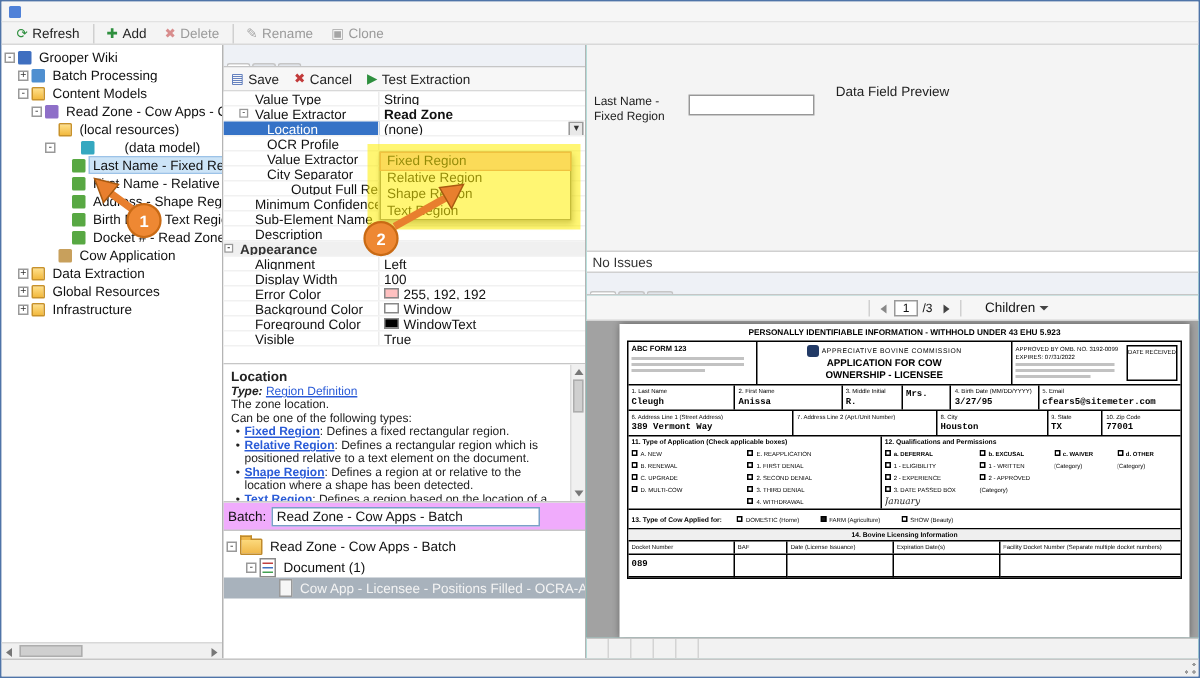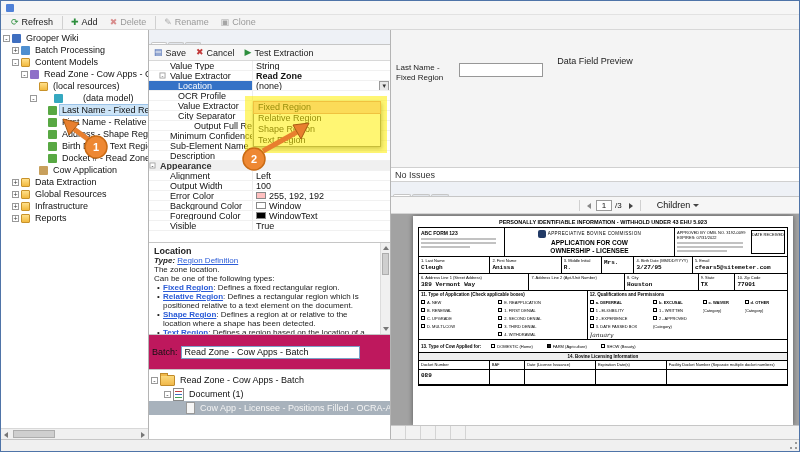--- a/index.html
+++ b/index.html
@@ -68,21 +68,21 @@
 .tname{font-weight:bold;font-style:italic}
 .tval{color:#2a5bd7;text-decoration:underline}
 .hbullet{display:flex}
 .bdot{width:9px;text-align:center;flex:none}
 .bterm{color:#2a5bd7;text-decoration:underline;font-weight:bold}
 .vscroll{position:absolute;top:0;right:0;bottom:0;width:10px;background:#f0f0f0;border-left:1px solid #dcdcdc}
 .vthumb{position:absolute;top:10px;left:1px;width:7px;height:22px;background:#cfcfcf;border:1px solid #adadad}
 .vscroll::before,.vscroll::after{content:"";position:absolute;left:2px;border-style:solid}
 .vscroll::before{top:3px;border-width:0 3px 4px 3px;border-color:transparent transparent #777 transparent}
 .vscroll::after{bottom:3px;border-width:4px 3px 0 3px;border-color:#777 transparent transparent transparent}
-.batchbar{height:35px;display:flex;align-items:center;background:#be185d;border-bottom:1px solid #c6c6c6;padding:0 3px;font-size:9px;gap:3px}
+.batchbar{height:19px;display:flex;align-items:center;background:#f0abfc;border-bottom:1px solid #c6c6c6;padding:0 3px;font-size:9px;gap:3px}
 .batchcombo{flex:1;height:13px;background:#fff;border:1px solid #7aa0c8;display:flex;align-items:center;padding-left:3px;overflow:hidden;white-space:nowrap}
 .bbicon{width:12px;height:12px;display:flex;align-items:center;justify-content:center;font-size:9px;color:#2f66c8;flex:none}
 .batchtree{flex:1;background:#fff;overflow:hidden;padding-top:3px;font-size:9px}
 .brow{height:14px;display:flex;align-items:center;white-space:nowrap}
 .bicon{margin-right:3px;flex:none}
 .ic-folder-big{width:15px;height:11px;background:linear-gradient(#fcd97c,#f0b84a);border:1px solid #c08a2a;border-radius:1px;position:relative}
 .ic-folder-big::before{content:"";position:absolute;top:-3px;left:-1px;width:6px;height:2px;background:#f0b84a;border:1px solid #c08a2a;border-bottom:none}
 .ic-document{width:11px;height:13px;background:#fff;border:1px solid #8a8a8a;position:relative}
 .ic-document::after{content:"";position:absolute;left:1px;top:2px;width:7px;height:1px;background:#c04040;box-shadow:0 3px 0 #4070c0,0 6px 0 #40a050}
 .ic-page{width:9px;height:12px;background:#f6f6f6;border:1px solid #999}
@@ -271,25 +271,20 @@
           <div class="trow" style="padding-left: 11px;">
             <span class="expander">+</span>
             <span class="ticon ic-folder"></span>
             <span class="tlabel">Global Resources</span>
           </div>
           <div class="trow" style="padding-left: 11px;">
             <span class="expander">+</span>
             <span class="ticon ic-folder"></span>
             <span class="tlabel">Infrastructure</span>
           </div>
-          <div class="trow" style="padding-left: 11px;">
-            <span class="expander">+</span>
-            <span class="ticon ic-folder"></span>
-            <span class="tlabel">Reports</span>
-          </div>
         </div>
       <svg class="callout" style="left:55px;top:85px" width="62" height="56" viewBox="0 0 62 56">
         <line x1="18" y1="14" x2="33" y2="25" stroke="#e87f2e" stroke-width="5"></line>
         <polygon points="7,4 23,8 13,20" fill="#e87f2e" stroke="#a85a10" stroke-width="1"></polygon>
         <circle cx="40" cy="32" r="11" fill="#ee8833" stroke="#c96a14" stroke-width="1.5"></circle>
         <text x="40" y="36" text-anchor="middle" font-size="11" font-weight="bold" fill="#ffffff">1</text>
       </svg>
       <div class="hscroll">
         <span class="sarrow left"></span>
         <div class="strack">
@@ -437,21 +432,21 @@
               <span>Alignment</span>
             </div>
             <div class="pvalue">
 
               <span class="pvtext">Left</span>
             </div>
           </div>
           <div class="prow prop">
             <div class="plabel" style="padding-left: 10px;">
               <span class="expander" style="visibility: hidden;"></span>
-              <span>Output Width</span>
+              <span>Display Width</span>
             </div>
             <div class="pvalue">
 
               <span class="pvtext">100</span>
             </div>
           </div>
           <div class="prow prop">
             <div class="plabel" style="padding-left: 10px;">
               <span class="expander" style="visibility: hidden;"></span>
               <span>Error Color</span>

